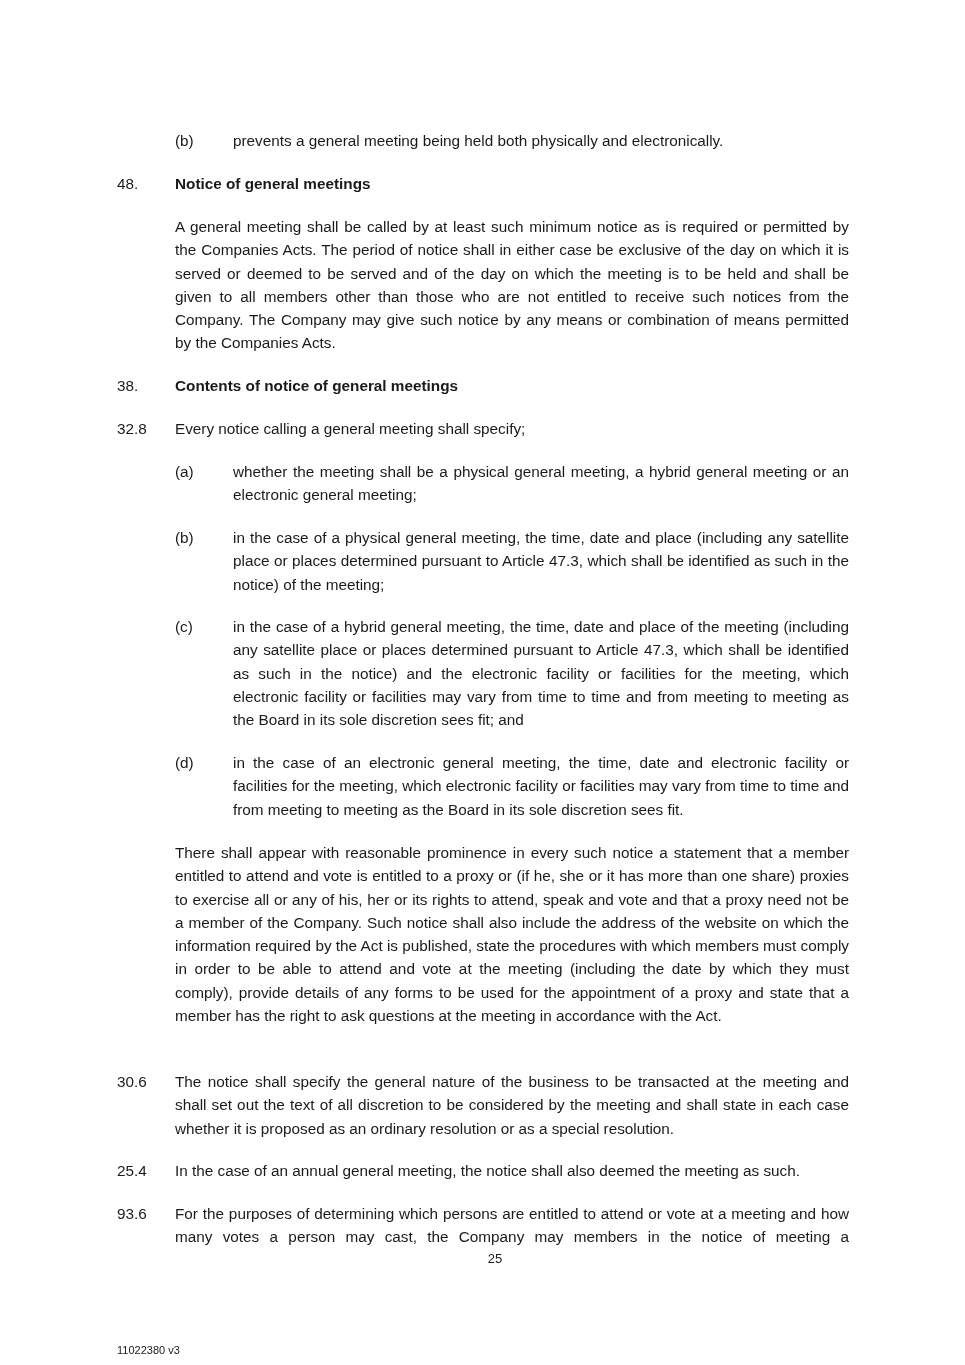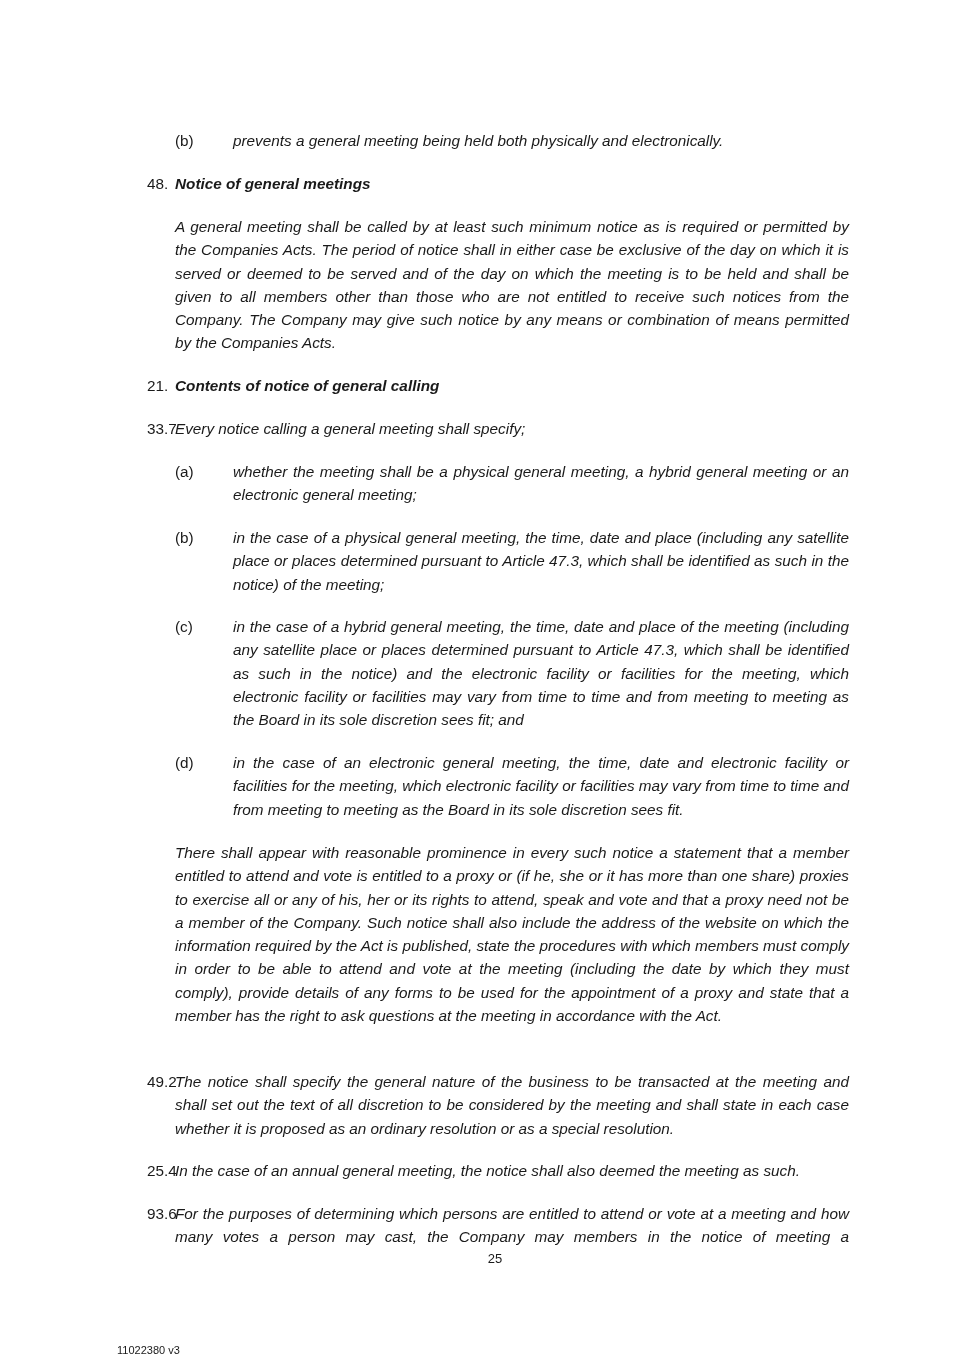--- a/index.html
+++ b/index.html
@@ -2,25 +2,25 @@
 <html><head>
   <meta charset="utf-8">
   <style>
     html, body { margin: 0; padding: 0; background: #ffffff; }
     body {
       width: 965px; height: 1365px; position: relative; overflow: hidden;
       font-family: "Liberation Sans", sans-serif; color: #1a1a1a;
       font-size: 15.3px; line-height: 23.3px;
     }
     .row { position: absolute; left: 0; width: 965px; }
-    .num { position: absolute; left: 117px; margin-left: 30px; }
+    .num { position: absolute; left: 117px; }
     .letter { position: absolute; left: 175px; }
     .text {
       position: absolute; left: 175px; width: 674px;
-      text-align: justify; text-align-last: left; font-style: italic;
+      text-align: justify; text-align-last: left;
     }
     .text.sub { left: 233px; width: 616px; }
     .heading { font-weight: bold; }
     .page-number { position: absolute; top: 1247px; left: 0; width: 990px; text-align: center; font-size: 13px; }
     .doc-ref { position: absolute; top: 1339px; left: 117px; font-size: 11px; }
   </style>
 </head>
 <body>
 
 <div>
@@ -32,26 +32,26 @@
 
   <div class="row" style="top:172px;">
     <span class="num">48.</span>
     <span class="text heading">Notice of general meetings</span>
   </div>
   <div class="row" style="top:215px;">
     <div class="text">A general meeting shall be called by at least such minimum notice as is required or permitted by the Companies Acts. The period of notice shall in either case be exclusive of the day on which it is served or deemed to be served and of the day on which the meeting is to be held and shall be given to all members other than those who are not entitled to receive such notices from the Company. The Company may give such notice by any means or combination of means permitted by the Companies Acts.</div>
   </div>
 
   <div class="row" style="top:374px;">
-    <span class="num">21.</span>
-    <span class="text heading">Contents of notice of general calling</span>
+    <span class="num">38.</span>
+    <span class="text heading">Contents of notice of general meetings</span>
   </div>
 
   <div class="row" style="top:417px;">
-    <span class="num">33.7</span>
+    <span class="num">32.8</span>
     <span class="text">Every notice calling a general meeting shall specify;</span>
   </div>
 
   <div class="row" style="top:460px;">
     <span class="letter">(a)</span>
     <div class="text sub">whether the meeting shall be a physical general meeting, a hybrid general meeting or an electronic general meeting;</div>
   </div>
 
   <div class="row" style="top:526px;">
     <span class="letter">(b)</span>
@@ -66,21 +66,21 @@
   <div class="row" style="top:751px;">
     <span class="letter">(d)</span>
     <div class="text sub">in the case of an electronic general meeting, the time, date and electronic facility or facilities for the meeting, which electronic facility or facilities may vary from time to time and from meeting to meeting as the Board in its sole discretion sees fit.</div>
   </div>
 
   <div class="row" style="top:841px;">
     <div class="text">There shall appear with reasonable prominence in every such notice a statement that a member entitled to attend and vote is entitled to a proxy or (if he, she or it has more than one share) proxies to exercise all or any of his, her or its rights to attend, speak and vote and that a proxy need not be a member of the Company. Such notice shall also include the address of the website on which the information required by the Act is published, state the procedures with which members must comply in order to be able to attend and vote at the meeting (including the date by which they must comply), provide details of any forms to be used for the appointment of a proxy and state that a member has the right to ask questions at the meeting in accordance with the Act.</div>
   </div>
 
   <div class="row" style="top:1070px;">
-    <span class="num">49.2</span>
+    <span class="num">30.6</span>
     <div class="text">The notice shall specify the general nature of the business to be transacted at the meeting and shall set out the text of all discretion to be considered by the meeting and shall state in each case whether it is proposed as an ordinary resolution or as a special resolution.</div>
   </div>
 
   <div class="row" style="top:1159px;">
     <span class="num">25.4</span>
     <div class="text">In the case of an annual general meeting, the notice shall also deemed the meeting as such.</div>
   </div>
 
   <div class="row" style="top:1202px;">
     <span class="num">93.6</span>

